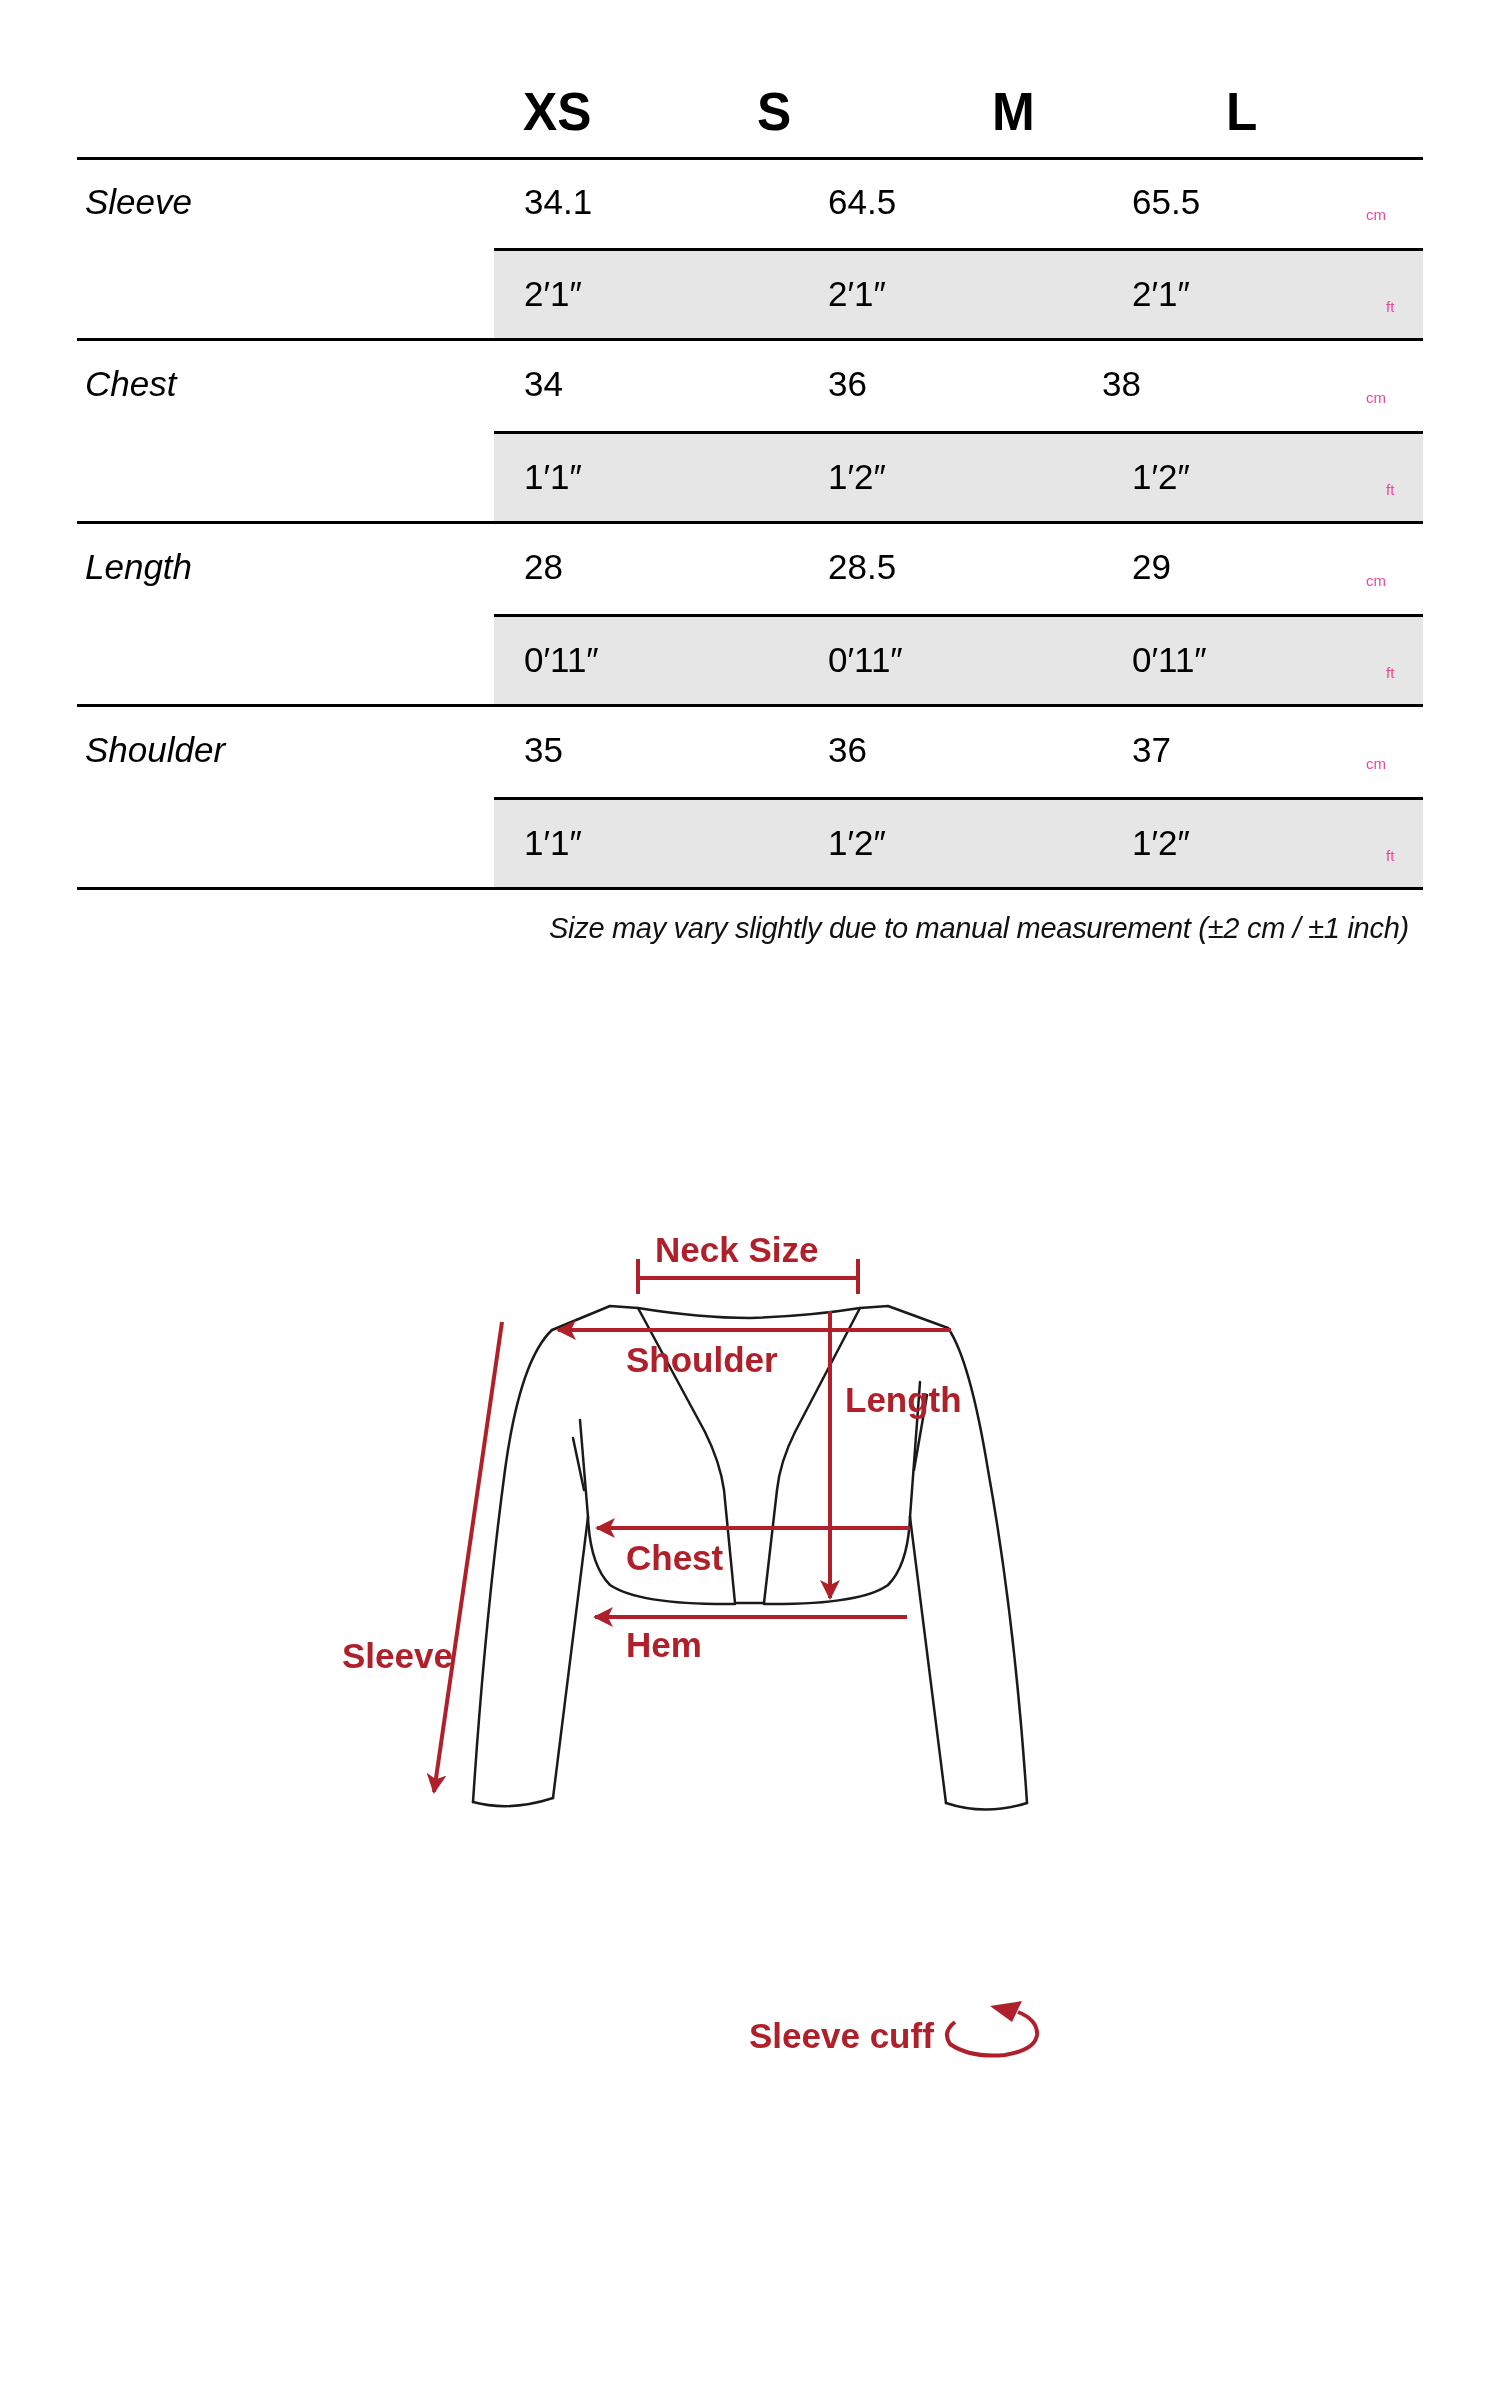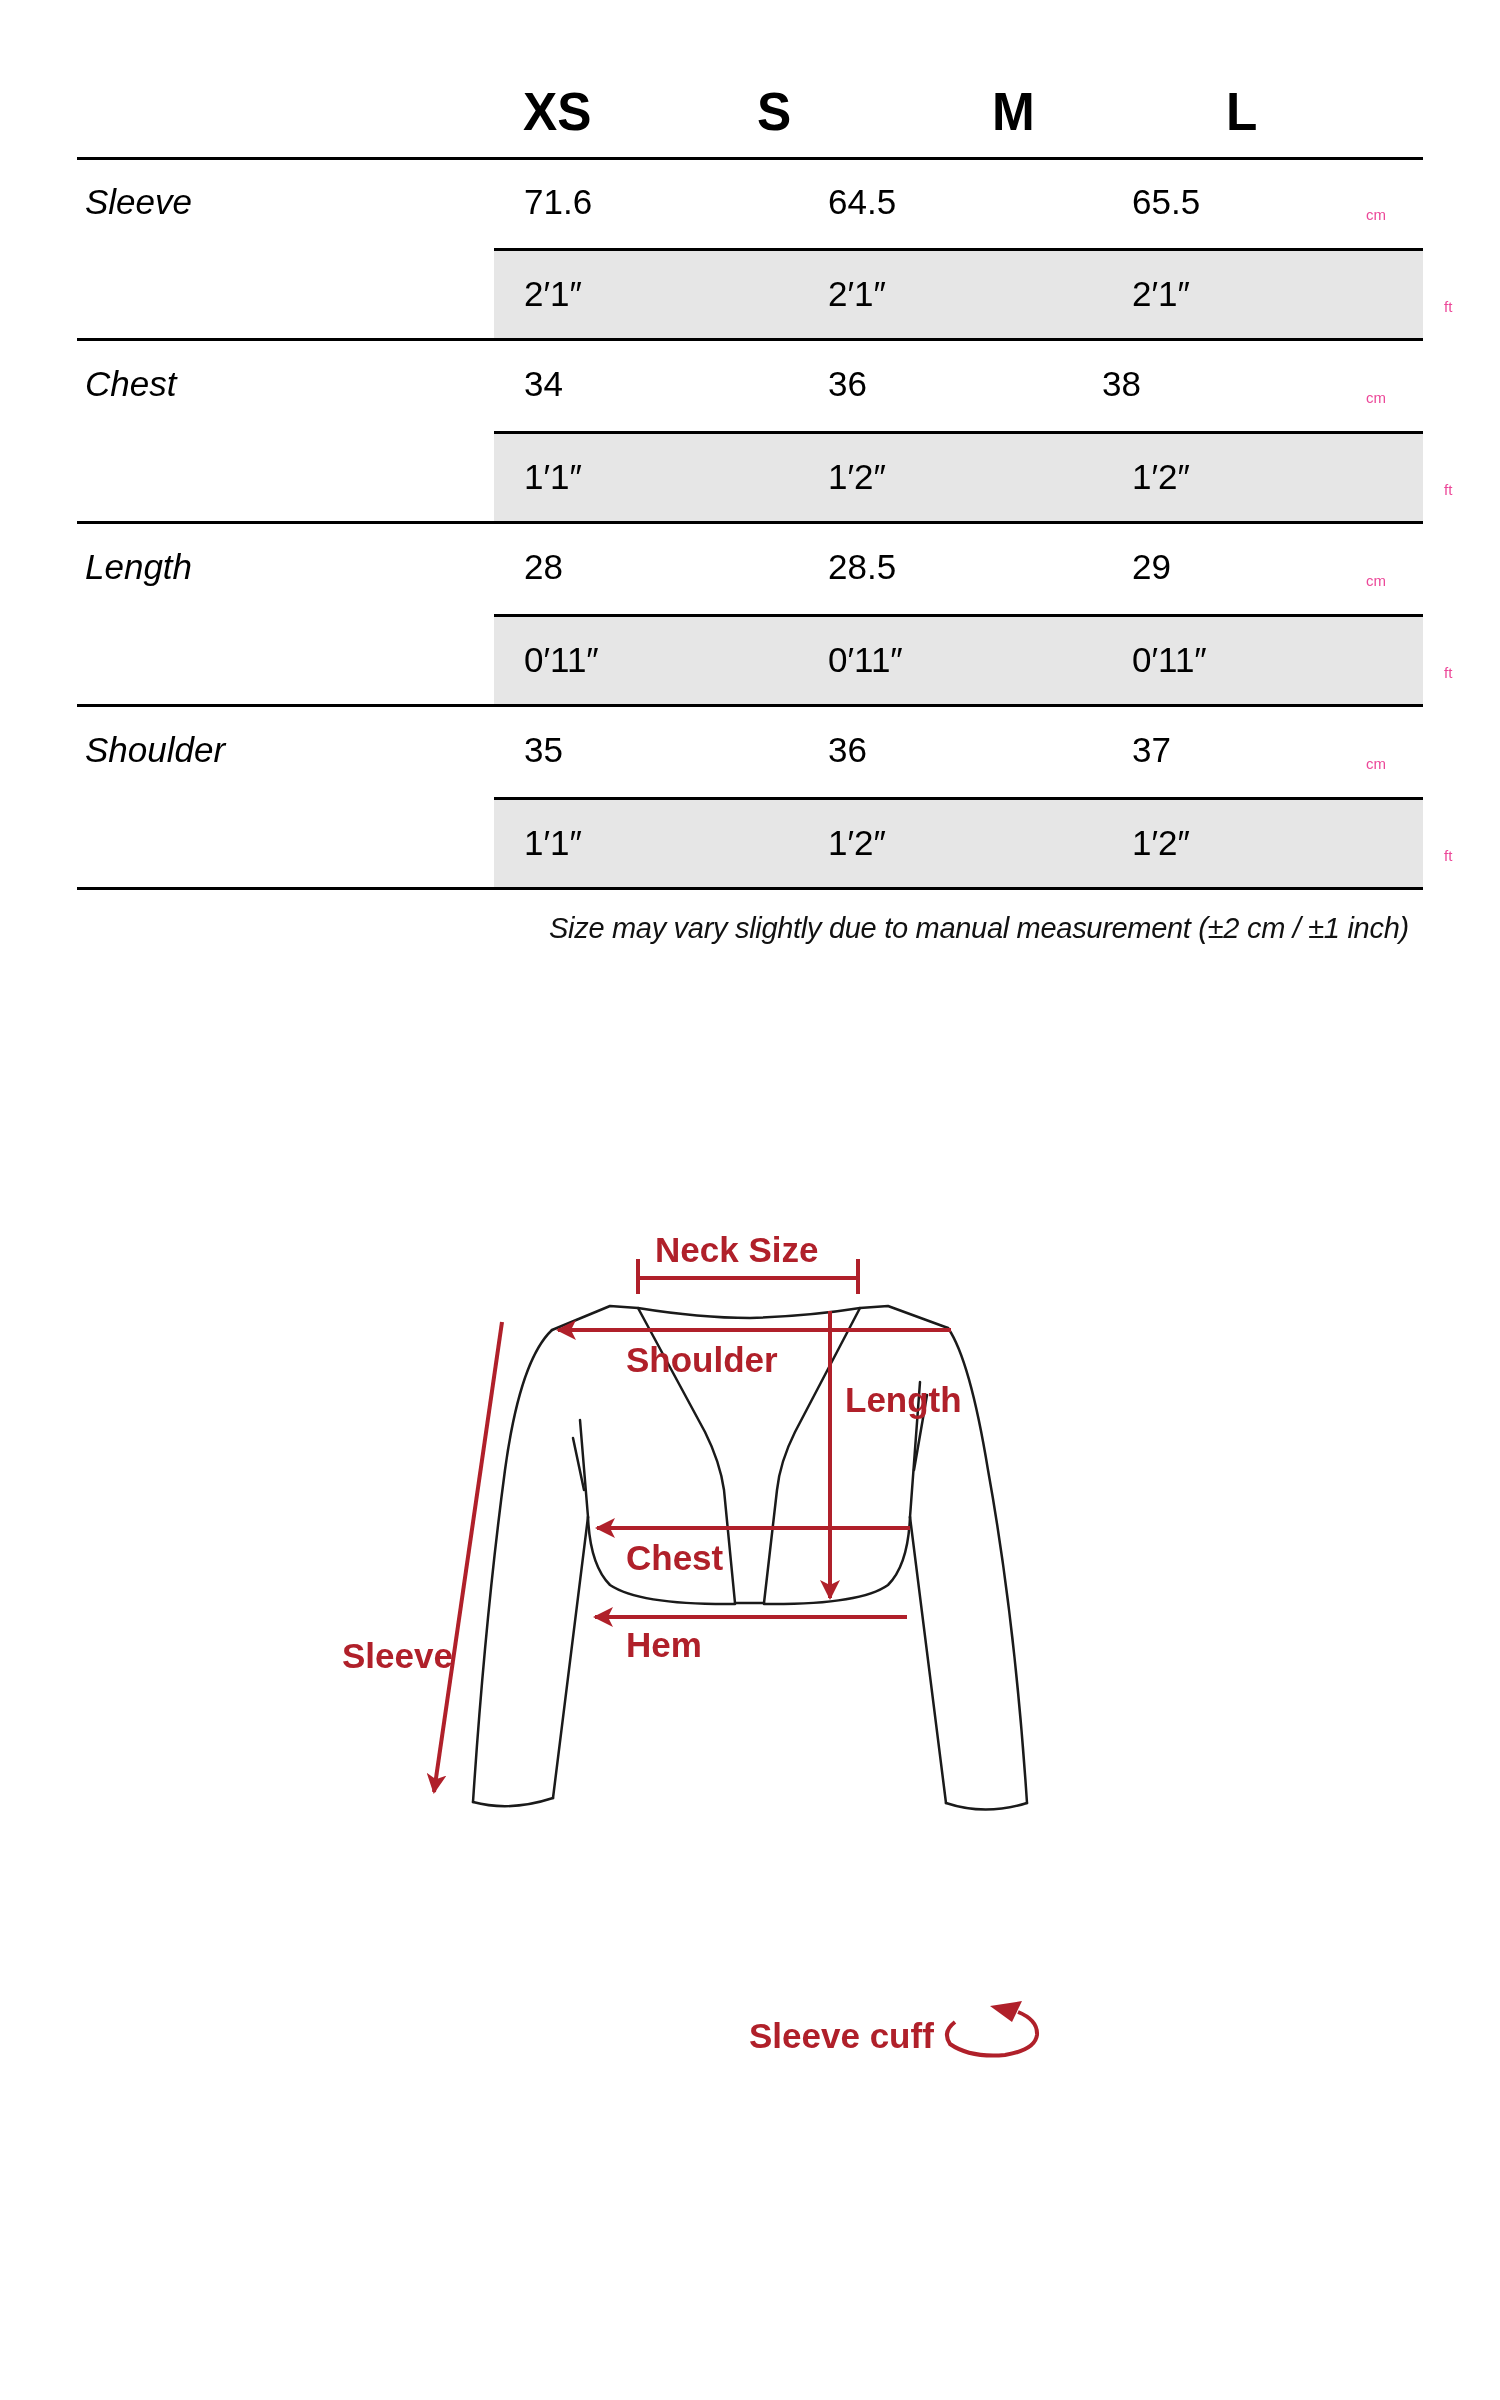--- a/index.html
+++ b/index.html
@@ -6,40 +6,40 @@
   body { width: 1500px; height: 2400px; position: relative; overflow: hidden;
          font-family: "Liberation Sans", sans-serif; color: #000; }
   .abs { position: absolute; }
   .hdr { font-weight: bold; font-size: 54px; top: 84px; line-height: 54px; transform: scaleX(0.95); transform-origin: left; }
   .hline { position: absolute; left: 77px; width: 1346px; height: 3px; background: #000; }
   .subline { position: absolute; left: 494px; width: 929px; height: 3px; background: #000; }
   .gray { position: absolute; left: 494px; width: 929px; height: 87px; background: #e6e6e6; }
   .rowlabel { position: absolute; left: 85px; font-style: italic; font-size: 35px; line-height: 40px; }
   .cell { position: absolute; font-size: 35px; line-height: 40px; }
   .unit { position: absolute; left: 1366px; font-size: 15px; color: #ec4899; line-height: 24px; }
-  .unit.ft { left: 1444px; }
+  .unit.ft { left: 1386px; }
   .caption { position: absolute; left: 522px; top: 912px; font-style: italic; font-size: 29px; color: #111; letter-spacing: -0.3px; margin-left: 27px; }
   .diag-label { position: absolute; color: #B0202A; font-weight: bold; font-size: 35px; line-height: 40px; }
   svg.diagram { position: absolute; left: 0; top: 0; }
 </style>
 </head>
 <body>
 
 <div>
 
   <div class="abs hdr" style="left:523px">XS</div>
   <div class="abs hdr" style="left:757px">S</div>
   <div class="abs hdr" style="left:992px">M</div>
   <div class="abs hdr" style="left:1226px">L</div>
 
   <div class="hline" style="top:157px"></div>
 
   <div class="gray" style="top:251px"></div>
   <div class="rowlabel" style="top:182px">Sleeve</div>
-  <div class="cell" style="left:524px;top:182px">71.6</div>
+  <div class="cell" style="left:524px;top:182px">34.1</div>
   <div class="cell" style="left:828px;top:182px">64.5</div>
   <div class="cell" style="left:1132px;top:182px">65.5</div>
   <div class="unit" style="top:203px">cm</div>
   <div class="subline" style="top:248px"></div>
   <div class="cell" style="left:524px;top:274px">2′1″</div>
   <div class="cell" style="left:828px;top:274px">2′1″</div>
   <div class="cell" style="left:1132px;top:274px">2′1″</div>
   <div class="unit ft" style="top:295px">ft</div>
   <div class="hline" style="top:338px"></div>
 

